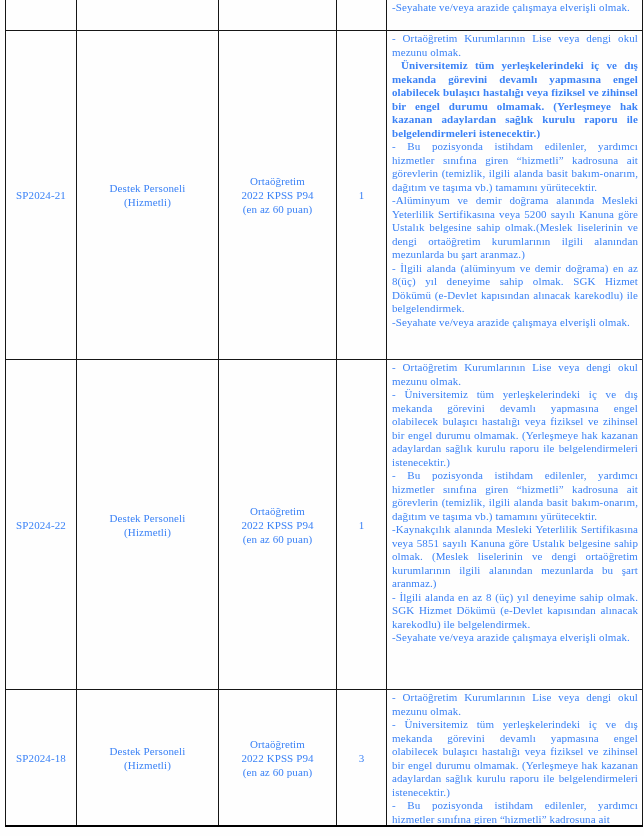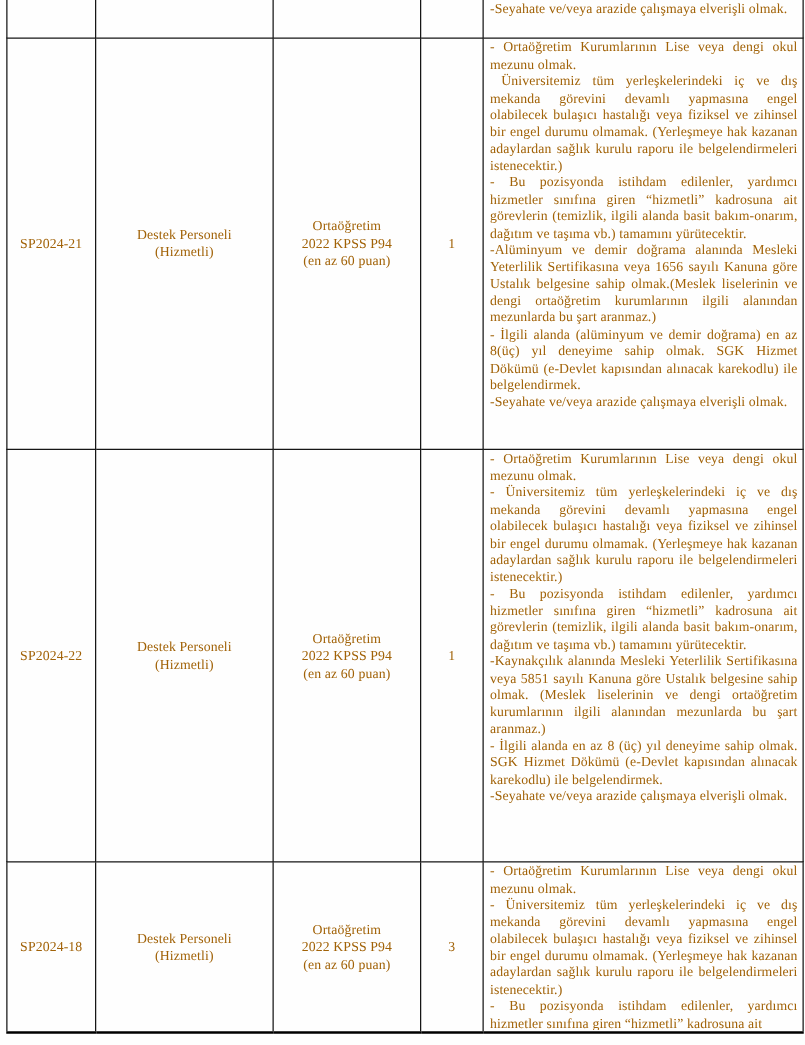--- a/index.html
+++ b/index.html
@@ -2,21 +2,21 @@
 <html><head>
 <meta charset="utf-8">
 <style>
   html, body { margin: 0; padding: 0; background: #e8e8e8; }
   .page {
     width: 644px; height: 836px;
     background: #fefefe;
     position: relative;
     overflow: hidden;
     font-family: "Liberation Serif", serif;
-    color: #a16207;
+    color: #3b82f6;
   }
   table.job-table {
     border-collapse: collapse;
     position: absolute;
     left: 5px; top: 0;
     width: 637px;
     table-layout: fixed;
   }
   td {
     border: 1.5px solid #161616;
@@ -33,21 +33,21 @@
   tr.r3 td { height: 134px; border-bottom: 2.5px solid #000; }
   td.c5 {
     text-align: left;
     vertical-align: top;
     padding: 1px 4px 0 5px;
   }
   .req-list .p {
     text-align: justify;
     line-height: 13.5px;
   }
-  .p.indent { text-indent: 9px; }
+  .p.indent { text-indent: 9px; font-weight: bold; }
   .clip { overflow: hidden; height: 133px; }
   .cell-line { line-height: 14px; }
 </style>
 </head>
 <body>
 
 <div class="page">
   <table class="job-table">
     <colgroup>
       <col style="width:71px">
@@ -80,21 +80,21 @@
         <div class="cell-line">Ortaöğretim</div>
         <div class="cell-line">2022 KPSS P94</div>
         <div class="cell-line">(en az 60 puan)</div>
       </td>
       <td class="c4">1</td>
       <td class="c5">
         <div class="req-list">
           <div class="p">- Ortaöğretim Kurumlarının Lise veya dengi okul mezunu olmak.</div>
           <div class="p indent">Üniversitemiz tüm yerleşkelerindeki iç ve dış mekanda görevini devamlı yapmasına engel olabilecek bulaşıcı hastalığı veya fiziksel ve zihinsel bir engel durumu olmamak. (Yerleşmeye hak kazanan adaylardan sağlık kurulu raporu ile belgelendirmeleri istenecektir.)</div>
           <div class="p">- Bu pozisyonda istihdam edilenler, yardımcı hizmetler sınıfına giren “hizmetli” kadrosuna ait görevlerin (temizlik, ilgili alanda basit bakım-onarım, dağıtım ve taşıma vb.) tamamını yürütecektir.</div>
-          <div class="p">-Alüminyum ve demir doğrama alanında Mesleki Yeterlilik Sertifikasına veya 1656 sayılı Kanuna göre Ustalık belgesine sahip olmak.(Meslek liselerinin ve dengi ortaöğretim kurumlarının ilgili alanından mezunlarda bu şart aranmaz.)</div>
+          <div class="p">-Alüminyum ve demir doğrama alanında Mesleki Yeterlilik Sertifikasına veya 5200 sayılı Kanuna göre Ustalık belgesine sahip olmak.(Meslek liselerinin ve dengi ortaöğretim kurumlarının ilgili alanından mezunlarda bu şart aranmaz.)</div>
           <div class="p">- İlgili alanda (alüminyum ve demir doğrama) en az 8(üç) yıl deneyime sahip olmak. SGK Hizmet Dökümü (e-Devlet kapısından alınacak karekodlu) ile belgelendirmek.</div>
           <div class="p">-Seyahate ve/veya arazide çalışmaya elverişli olmak.</div>
         </div>
       </td>
     </tr>
 
     <tr class="r2">
       <td class="c1">SP2024-22</td>
       <td class="c2">
         <div class="cell-line">Destek Personeli</div>

